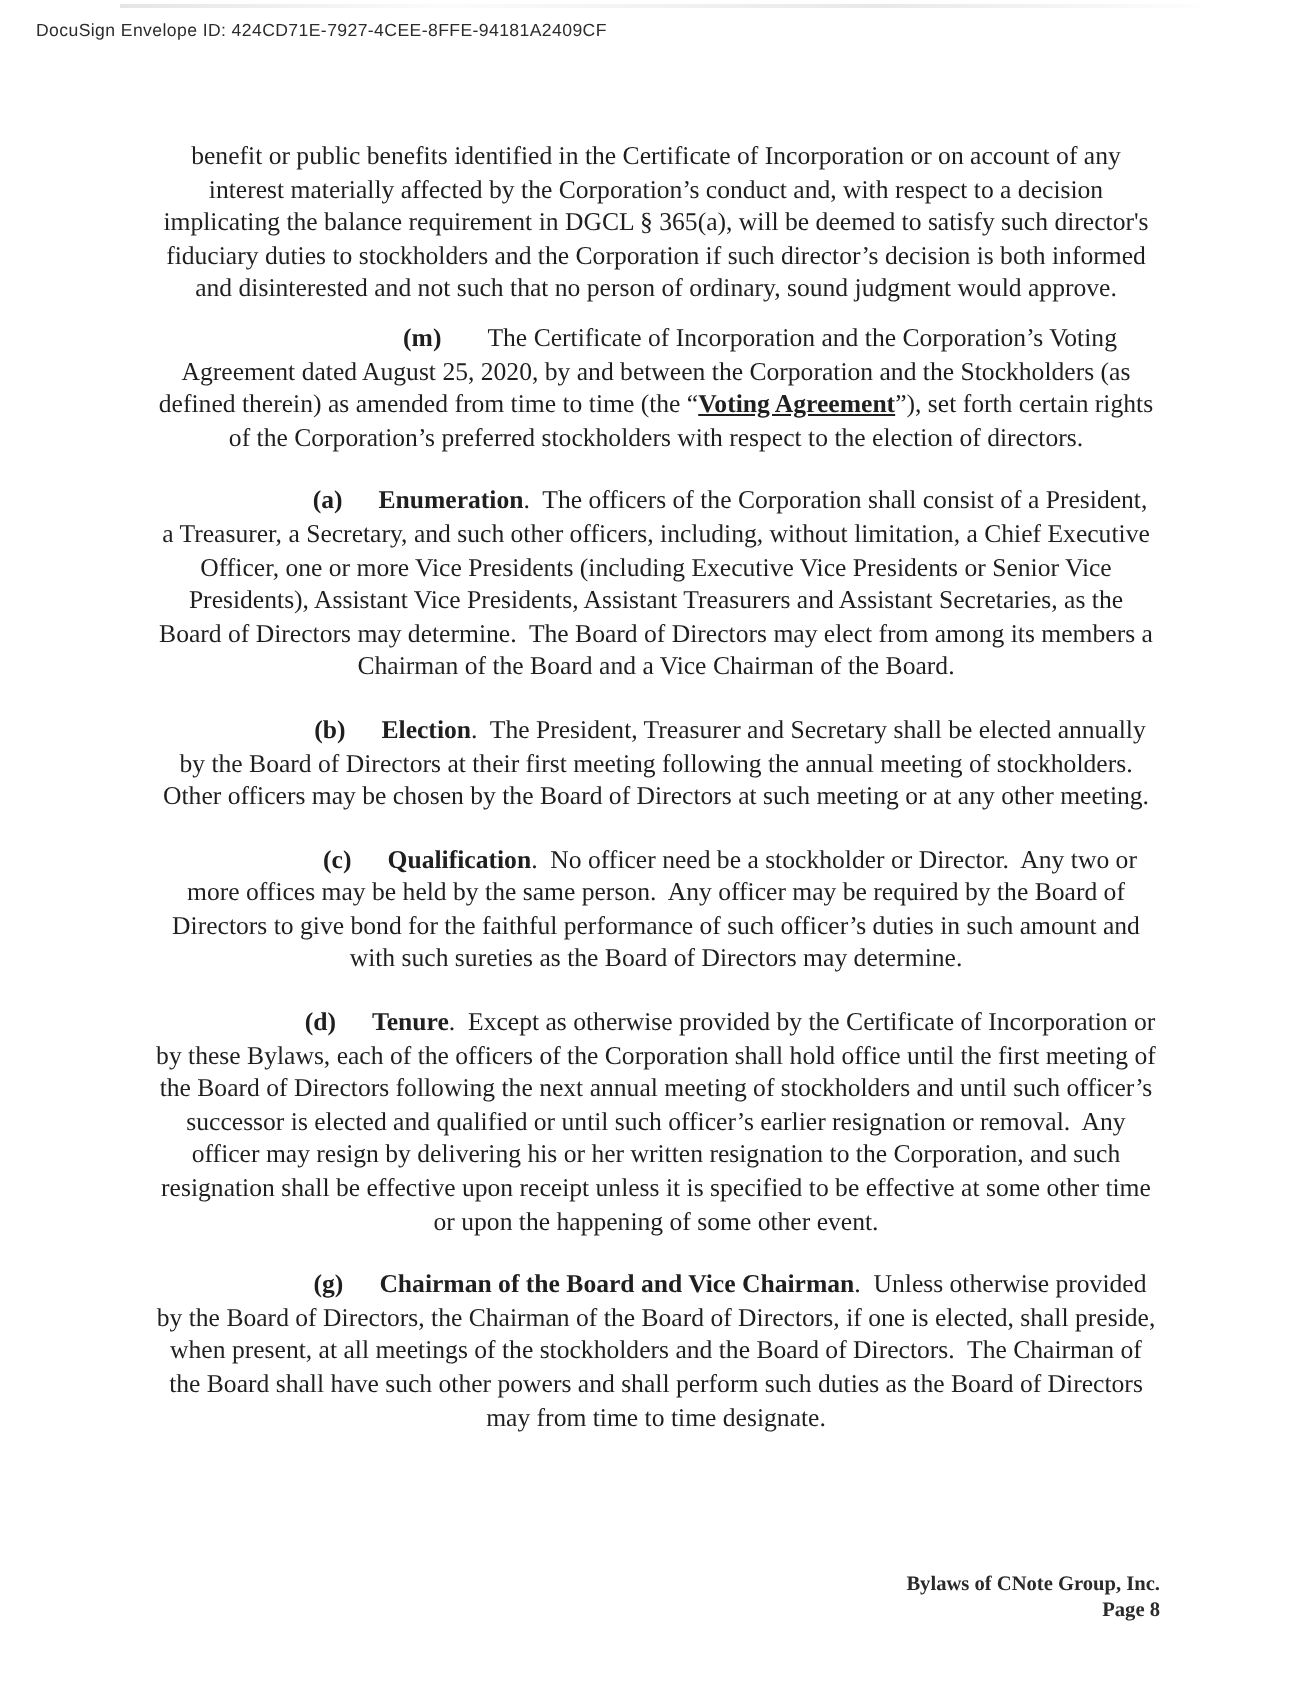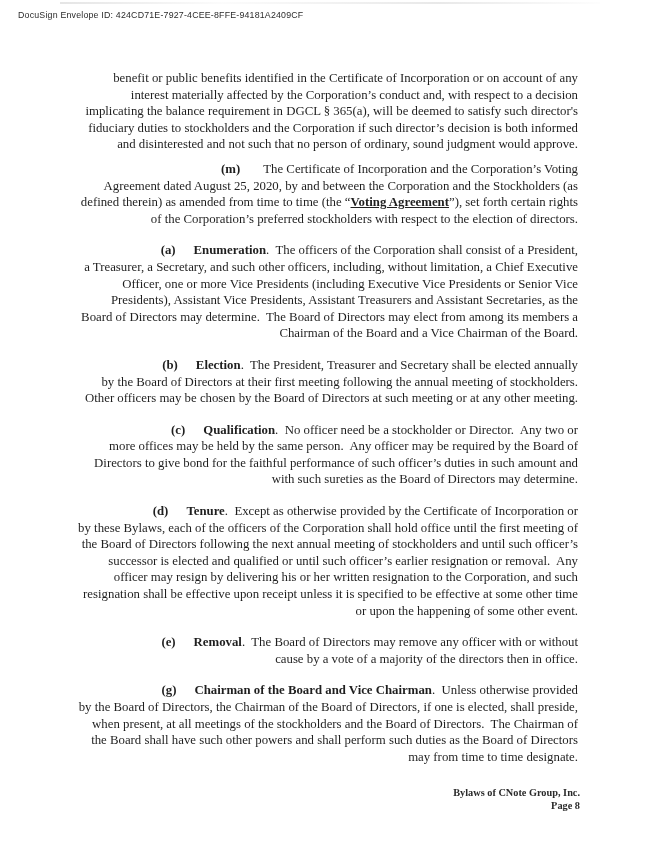--- a/index.html
+++ b/index.html
@@ -13,21 +13,21 @@
   }
   .ds-header{
     position:absolute;left:18px;top:10px;
     font-family:"Liberation Sans","DejaVu Sans",sans-serif;
     font-size:8.8px;letter-spacing:.2px;color:#2b2b2b;
   }
   .doc-body{
     position:absolute;left:78px;top:70px;width:500px;
     font-size:12.8px;line-height:16.6px;
   }
-  .para{margin:0 0 8px 0;white-space:pre-wrap;text-align:right;}
+  .para{margin:0 0 8px 0;white-space:pre-wrap;text-align:center;}
   .para.kind-plain{text-indent:0;}
   .para.kind-lettered{text-indent:74px;margin-top:15px;}
   .para.kind-lettered-deep{text-indent:104px;}
   .para.kind-heading{margin-left:38px;margin-bottom:9px;text-indent:0;}
   .marker{font-weight:bold;}
   .tab{display:inline-block;width:18px;}
   .tab-wide{display:inline-block;width:23px;}
   .tab-h{display:inline-block;width:22px;}
   .b{font-weight:bold;}
   .u{text-decoration:underline;}
@@ -56,21 +56,20 @@
 
   <div class="ds-header">DocuSign Envelope ID: 424CD71E-7927-4CEE-8FFE-94181A2409CF</div>
 
   <div class="doc-body" id="doc-body">
       <p class="para kind-plain"><span>benefit or public benefits identified in the Certificate of Incorporation or on account of any interest materially affected by the Corporation’s conduct and, with respect to a decision implicating the balance requirement in DGCL § 365(a), will be deemed to satisfy such director's fiduciary duties to stockholders and the Corporation if such director’s decision is both informed and disinterested and not such that no person of ordinary, sound judgment would approve.</span></p>
       <p class="para kind-lettered-deep"><span class="marker">(m)</span><span class="tab-wide"></span><span>The Certificate of Incorporation and the Corporation’s Voting Agreement dated August 25, 2020, by and between the Corporation and the Stockholders (as defined therein) as amended from time to time (the “</span><span class="b u">Voting Agreement</span><span>”), set forth certain rights of the Corporation’s preferred stockholders with respect to the election of directors.</span></p>
       <p class="para kind-lettered"><span class="marker">(a)</span><span class="tab"></span><span class="b">Enumeration</span><span>.  The officers of the Corporation shall consist of a President, a Treasurer, a Secretary, and such other officers, including, without limitation, a Chief Executive Officer, one or more Vice Presidents (including Executive Vice Presidents or Senior Vice Presidents), Assistant Vice Presidents, Assistant Treasurers and Assistant Secretaries, as the Board of Directors may determine.  The Board of Directors may elect from among its members a Chairman of the Board and a Vice Chairman of the Board.</span></p>
       <p class="para kind-lettered"><span class="marker">(b)</span><span class="tab"></span><span class="b">Election</span><span>.  The President, Treasurer and Secretary shall be elected annually by the Board of Directors at their first meeting following the annual meeting of stockholders.  Other officers may be chosen by the Board of Directors at such meeting or at any other meeting.</span></p>
       <p class="para kind-lettered"><span class="marker">(c)</span><span class="tab"></span><span class="b">Qualification</span><span>.  No officer need be a stockholder or Director.  Any two or more offices may be held by the same person.  Any officer may be required by the Board of Directors to give bond for the faithful performance of such officer’s duties in such amount and with such sureties as the Board of Directors may determine.</span></p>
       <p class="para kind-lettered"><span class="marker">(d)</span><span class="tab"></span><span class="b">Tenure</span><span>.  Except as otherwise provided by the Certificate of Incorporation or by these Bylaws, each of the officers of the Corporation shall hold office until the first meeting of the Board of Directors following the next annual meeting of stockholders and until such officer’s successor is elected and qualified or until such officer’s earlier resignation or removal.  Any officer may resign by delivering his or her written resignation to the Corporation, and such resignation shall be effective upon receipt unless it is specified to be effective at some other time or upon the happening of some other event.</span></p>
-      <p class="para kind-lettered"><span class="marker">(e)</span><span class="tab"></span><span class="b">Removal</span><span>.  The Board of Directors may remove any officer with or without cause by a vote of a majority of the directors then in office.</span></p>
       <p class="para kind-lettered"><span class="marker">(g)</span><span class="tab"></span><span class="b">Chairman of the Board and Vice Chairman</span><span>.  Unless otherwise provided by the Board of Directors, the Chairman of the Board of Directors, if one is elected, shall preside, when present, at all meetings of the stockholders and the Board of Directors.  The Chairman of the Board shall have such other powers and shall perform such duties as the Board of Directors may from time to time designate.</span></p>
     </div>
 
   <div class="footer">
     <div>Bylaws of CNote Group, Inc.</div>
     <div>Page 8</div>
   </div>
 </div>
 
 </body></html>

